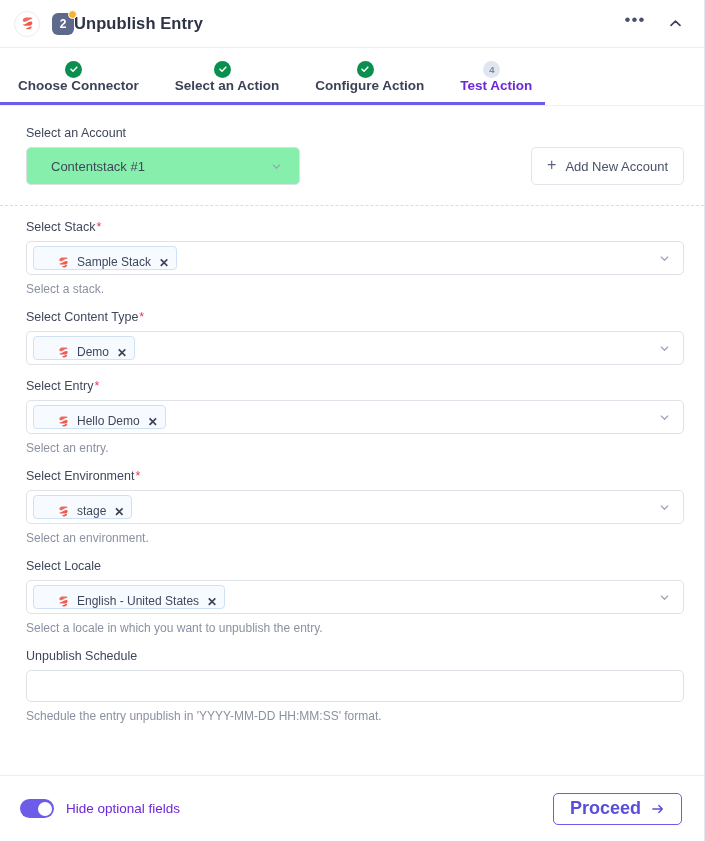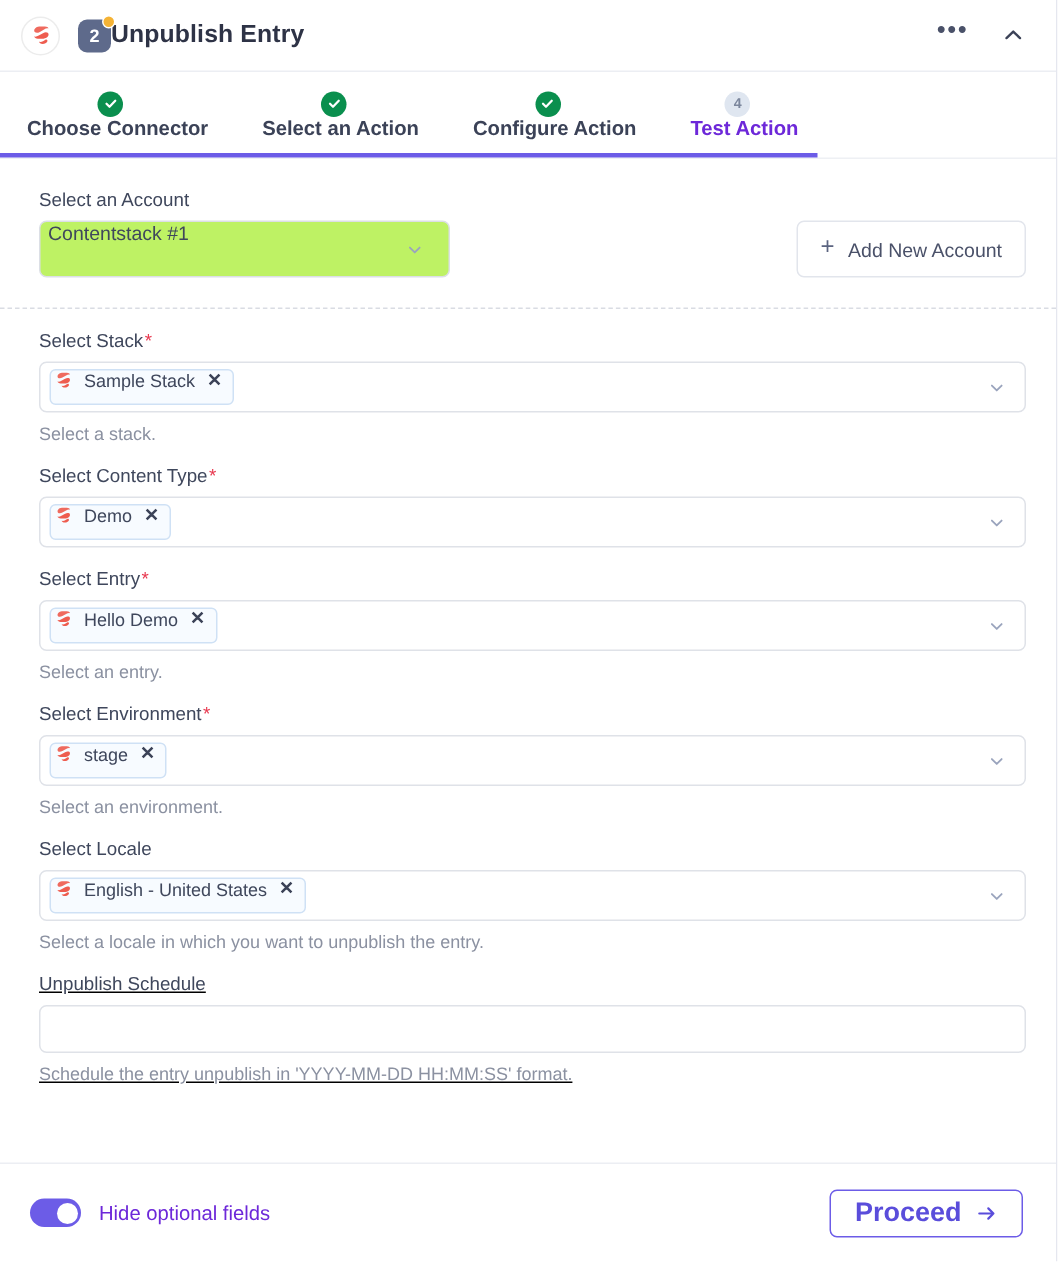--- a/index.html
+++ b/index.html
@@ -112,23 +112,23 @@
     display: flex; align-items: flex-end; justify-content: space-between;
   }
   .lbl {
     font-size: 12.5px; color: #3f475c; margin-bottom: 7px;
     display:block;
   }
   .lbl .req { color: #e8384f; margin-left: 1px; }
   .account-select {
     width: 274px; height: 38px;
     border: 1px solid #dcdfe6; border-radius: 5px;
-    background: #bef264;
-    display:flex; justify-content: space-between;
-    padding: 0 12px 0 5px;
+    background: #86efac;
+    display:flex; align-items:center; justify-content: space-between;
+    padding: 0 12px 0 24px;
     font-size: 13px; color: #3f475c;
     cursor: pointer;
   }
   .add-account-btn {
     height: 38px; padding: 0 15px;
     border: 1px solid #e2e5ec; border-radius: 5px;
     background: #fff;
     display:flex; align-items:center; gap: 9px;
     font-size: 13px; color: #4a5169;
     cursor: pointer;
@@ -136,38 +136,38 @@
   .plus { font-size: 16px; color:#5b6480; line-height:1; position:relative; top:-1px;}
 
   .dashed-sep {
     margin: 0 0 0 0;
     border-top: 1px dashed #d9dce3;
     height: 0;
   }
 
   .fields { padding: 14px 20px 0 26px; }
   .field { margin-bottom: 14px; }
-  .field:last-child { margin-bottom: 12px; text-decoration: underline; }
+  .field:last-child { margin-bottom: 12px; }
   .control {
     width: 658px; min-height: 32px;
     border: 1px solid #dfe2e8; border-radius: 5px;
     background: #fff;
     display: flex; align-items: center;
     padding: 4px 8px 4px 6px;
     cursor: pointer;
   }
   .control.empty { height: 32px; }
   .chips { flex: 1 1 auto; display:flex; align-items:center; flex-wrap: wrap; gap: 4px; }
   .chip {
-    display: inline-flex; align-items: flex-start; gap: 7px;
+    display: inline-flex; align-items: flex-end; gap: 7px;
     height: 24px;
     background: #f7fbff;
     border: 1px solid #cfe1f5;
     border-radius: 4px;
-    padding: 0 7px 0 2px;
+    padding: 0 7px 0 23px;
     font-size: 12px; color: #3f475c;
   }
   .chip .chip-x {
     font-size: 12px; font-weight: bold; color: #3b4257;
     line-height: 1; cursor: pointer;
     margin-left: 1px;
   }
   .caret {
     flex: 0 0 auto; margin-left: 8px; margin-right: 4px;
     display:flex; align-items:center;

